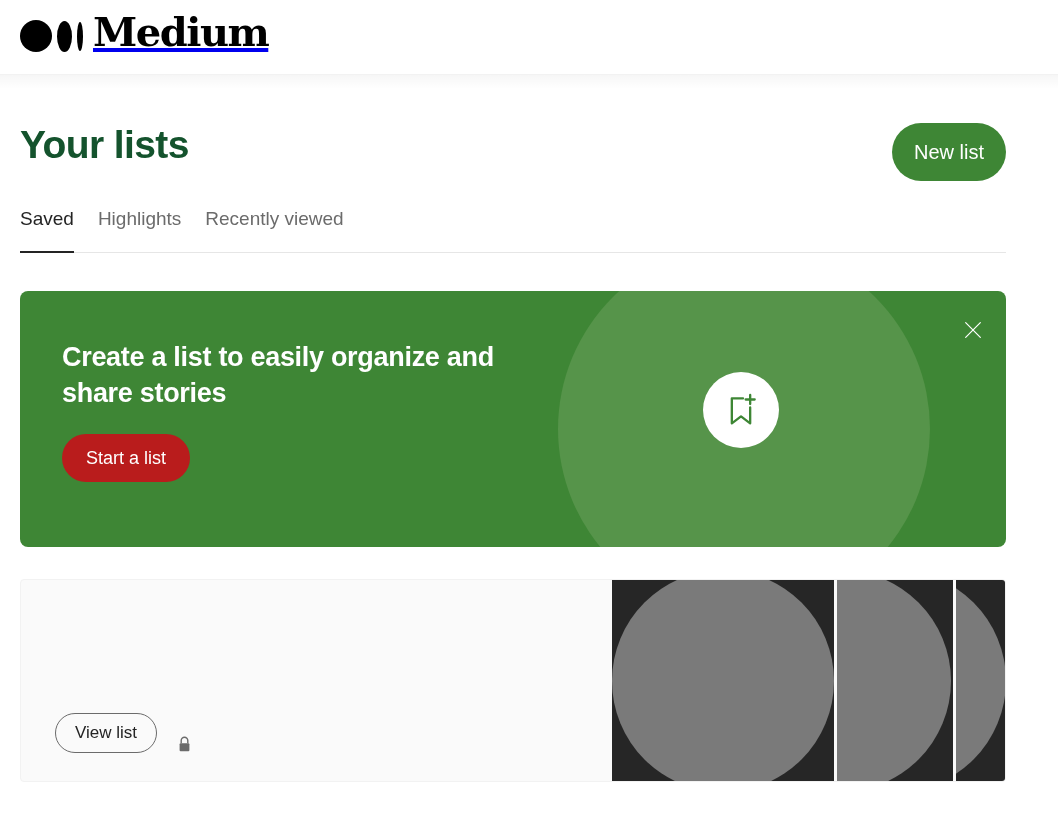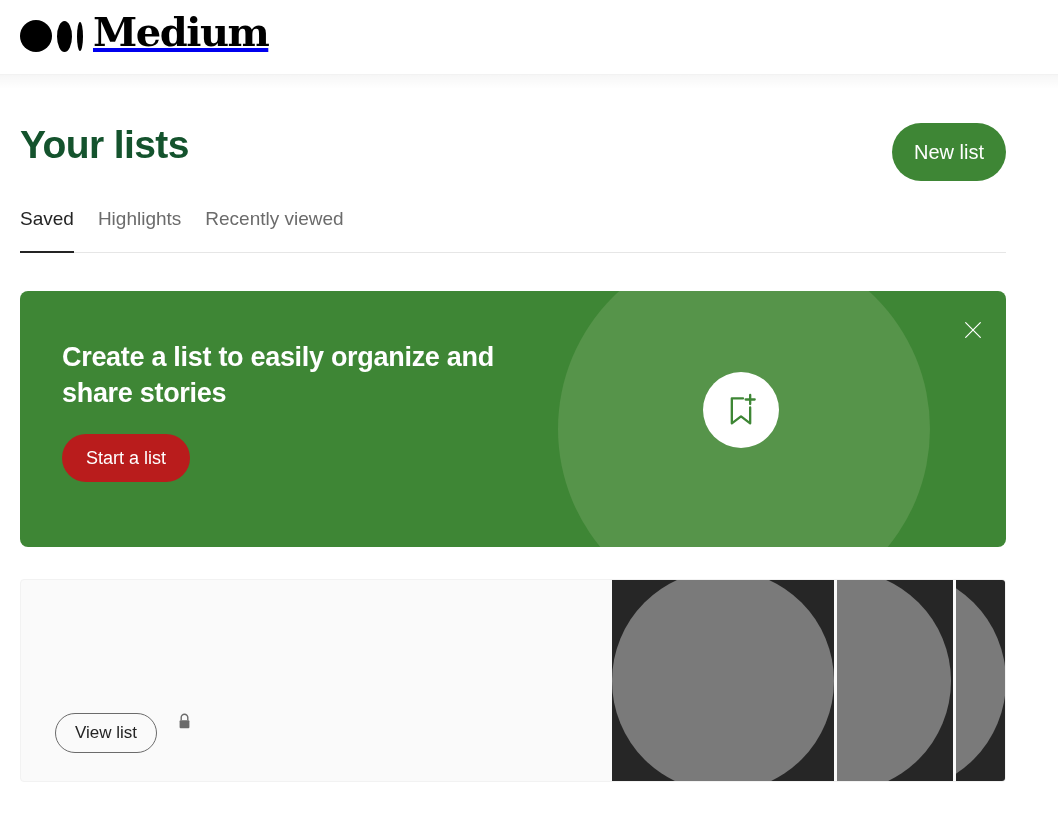--- a/index.html
+++ b/index.html
@@ -236,21 +236,21 @@
     font-size: 24px;
     font-weight: 700;
     color: #242424;
     letter-spacing: -0.2px;
   }
   .list-card-actions {
     position: absolute;
     left: 34px;
     bottom: 28px;
     display: flex;
-    align-items: flex-start;
+    align-items: flex-end;
     gap: 20px;
   }
   .view-list-button {
     background: transparent;
     border: 1px solid #6b6b6b;
     border-radius: 100px;
     height: 40px;
     padding: 0 19px;
     font-size: 17px;
     color: #242424;

